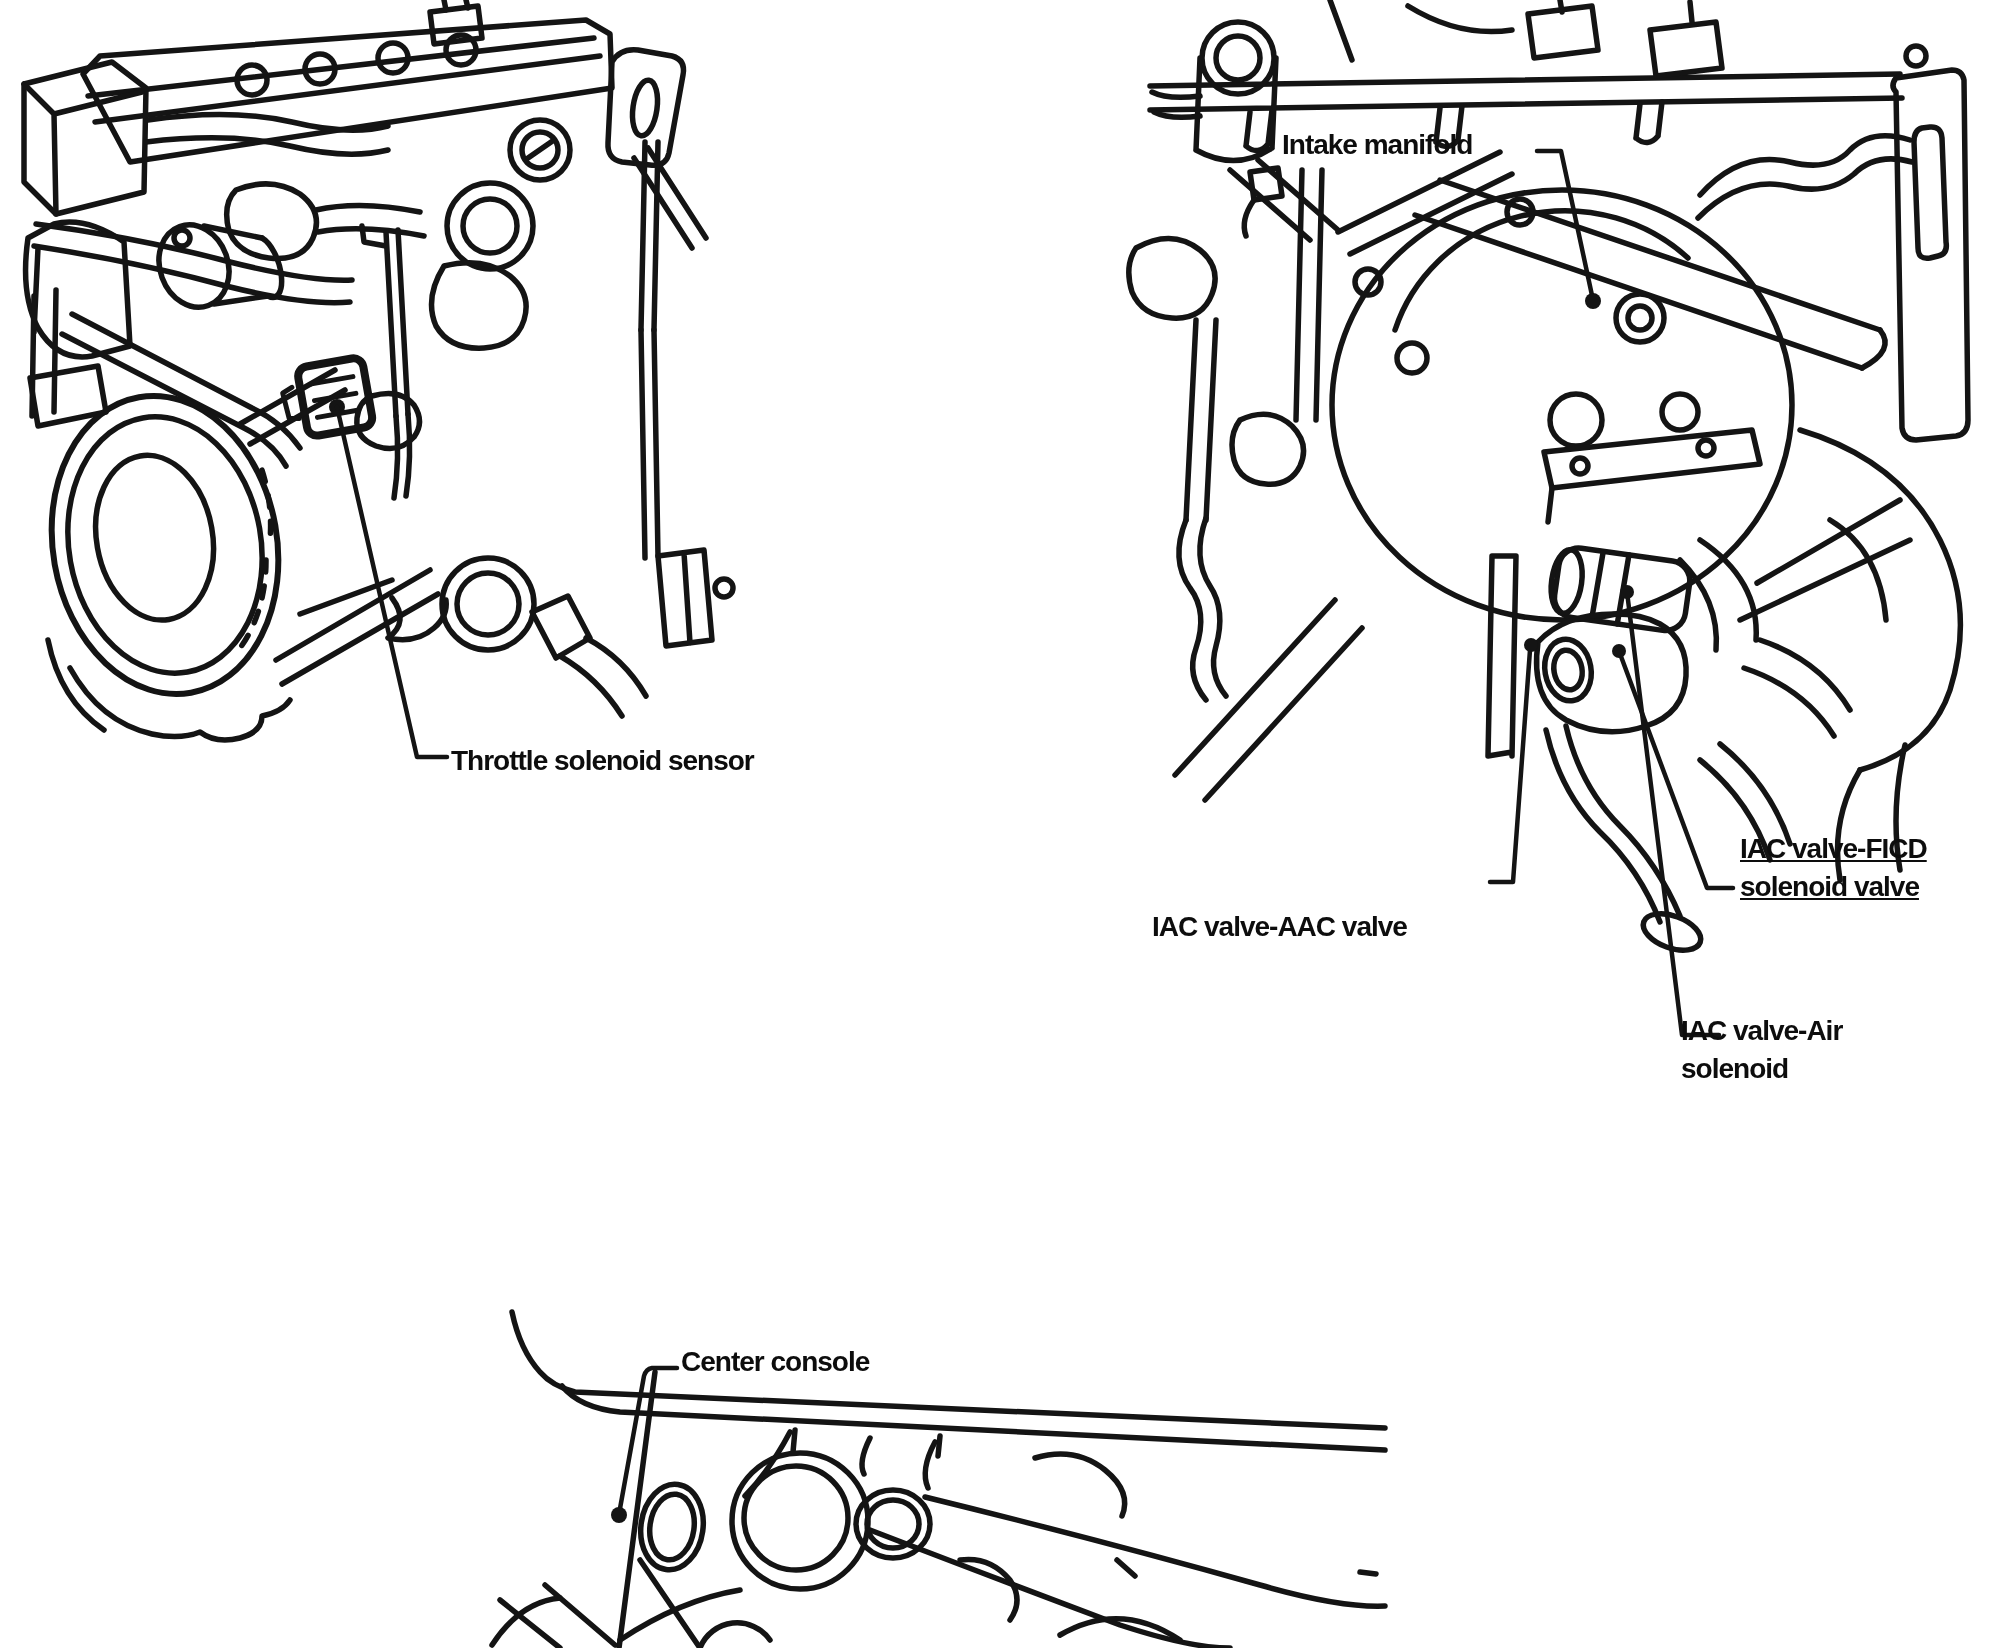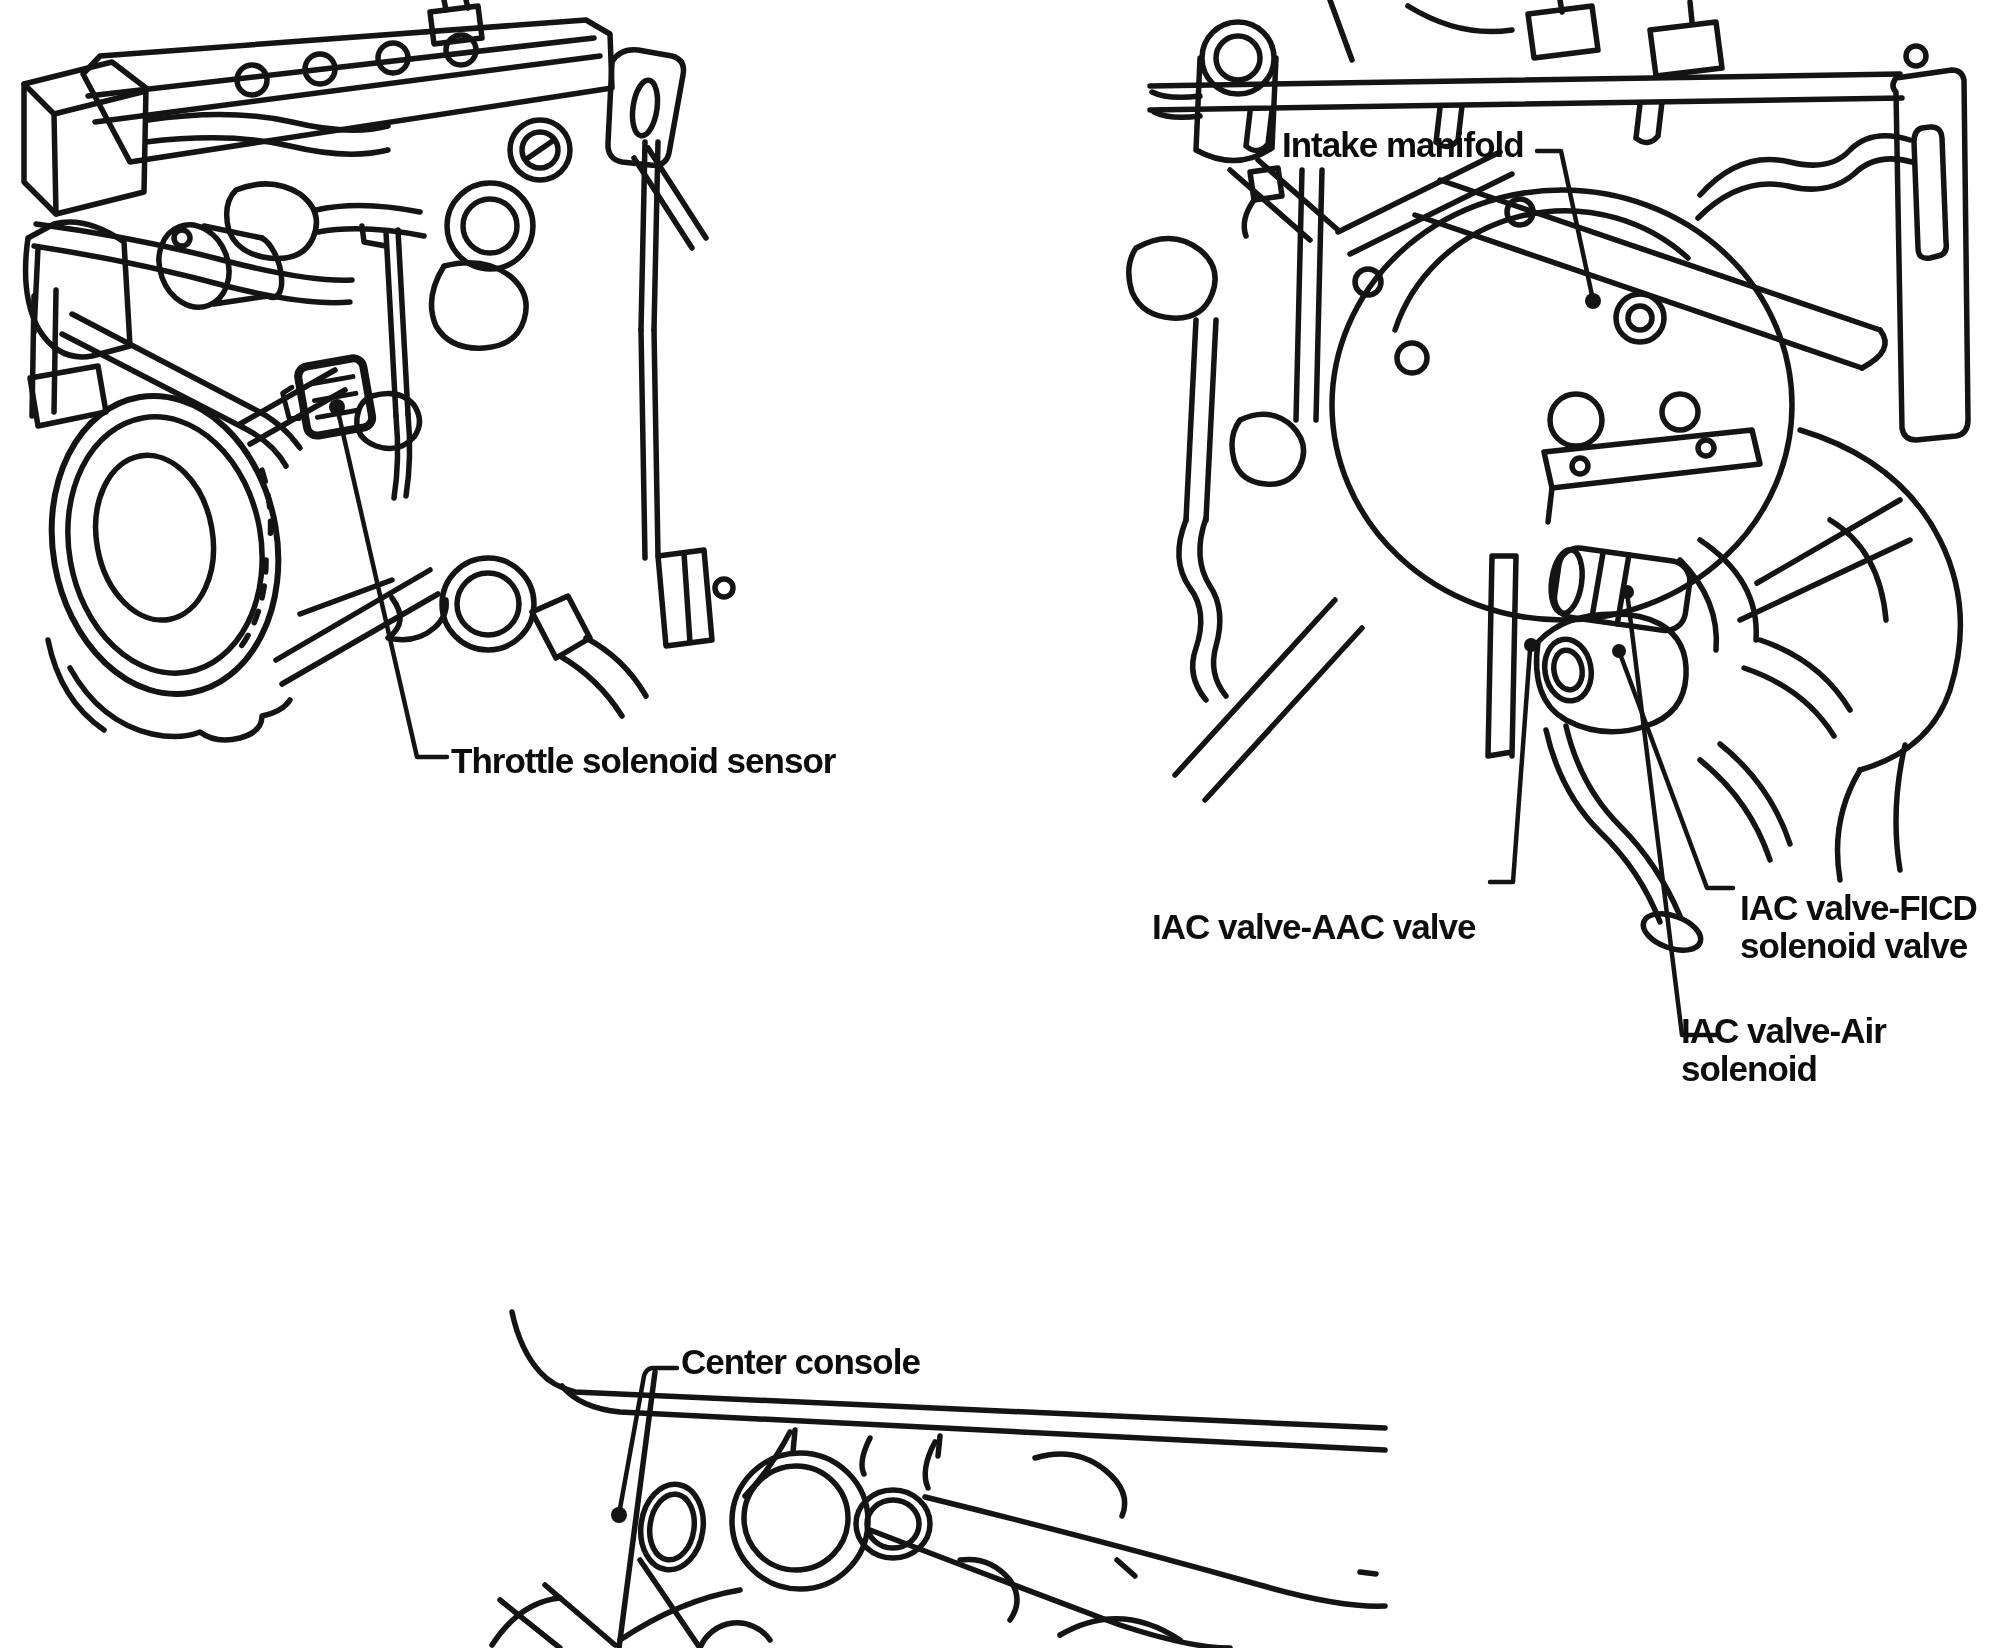--- a/index.html
+++ b/index.html
@@ -1,19 +1,19 @@
 <!DOCTYPE html>
 <html><head>
 <meta charset="utf-8">
 <style>
   html,body{margin:0;padding:0;background:#fff;}
   #page{position:relative;width:1992px;height:1648px;background:#fff;overflow:hidden;
         font-family:"Liberation Sans",sans-serif;}
   #art{position:absolute;left:0;top:0;}
-  .label{position:absolute;font-weight:bold;font-size:35px;line-height:38px;
+  .label{position:absolute;font-weight:bold;font-size:28px;line-height:38px;
          letter-spacing:-1px;color:#0d0d0d;white-space:nowrap;}
 </style>
 </head>
 <body>
 
 <div id="page">
 <svg id="art" width="1992" height="1648" viewBox="0 0 1992 1648" fill="none" stroke="#141414" stroke-width="5.5" stroke-linecap="round" stroke-linejoin="round">
 
   <g>
 
@@ -223,21 +223,21 @@
     <path d="M 1627,592 L 1682,1035 L 1719,1035"></path>
     <circle cx="1627" cy="592" r="7" fill="#141414" stroke="none"></circle>
     <path d="M 677,1368 L 652,1368 Q 646,1369 644,1376 L 619,1514"></path>
     <circle cx="619" cy="1515" r="8" fill="#141414" stroke="none"></circle>
   </g>
 </svg>
 
 <div class="label" style="left:451px;top:742px;">Throttle solenoid sensor</div>
 <div class="label" style="left:1282px;top:126px;">Intake manifold</div>
 <div class="label" style="left:1152px;top:860px;margin-top:48px;">IAC valve-AAC valve</div>
-<div class="label" style="left:1740px;top:889px;">
+<div class="label" style="left:1740px;top:830px;text-decoration:underline;">
   <div>IAC valve-FICD</div>
   <div>solenoid valve</div>
 </div>
 <div class="label" style="left:1681px;top:1012px;">
   <div>IAC valve-Air</div>
   <div>solenoid</div>
 </div>
 <div class="label" style="left:681px;top:1343px;">Center console</div>
 </div>
 

